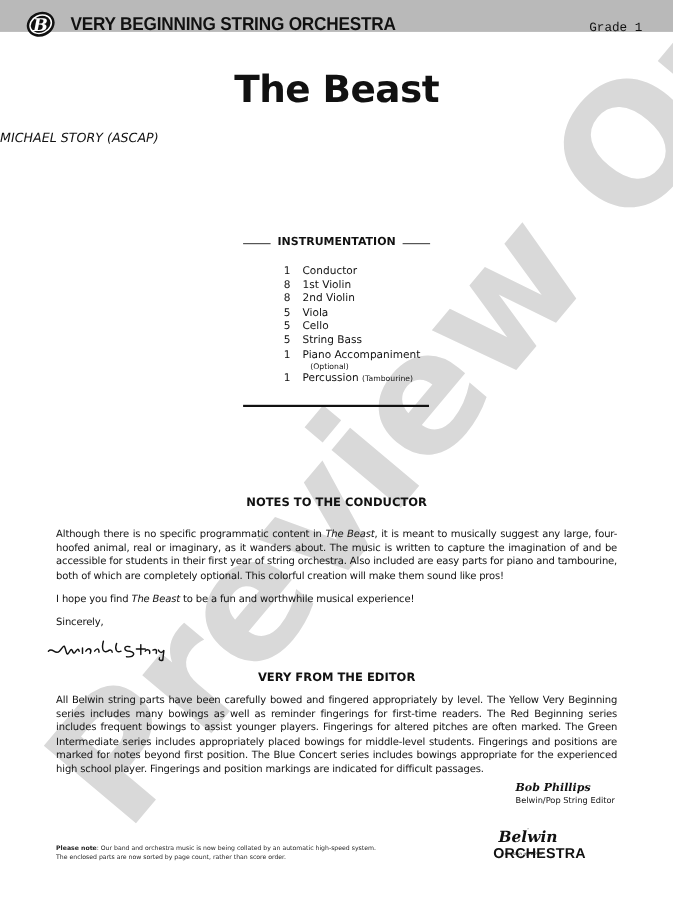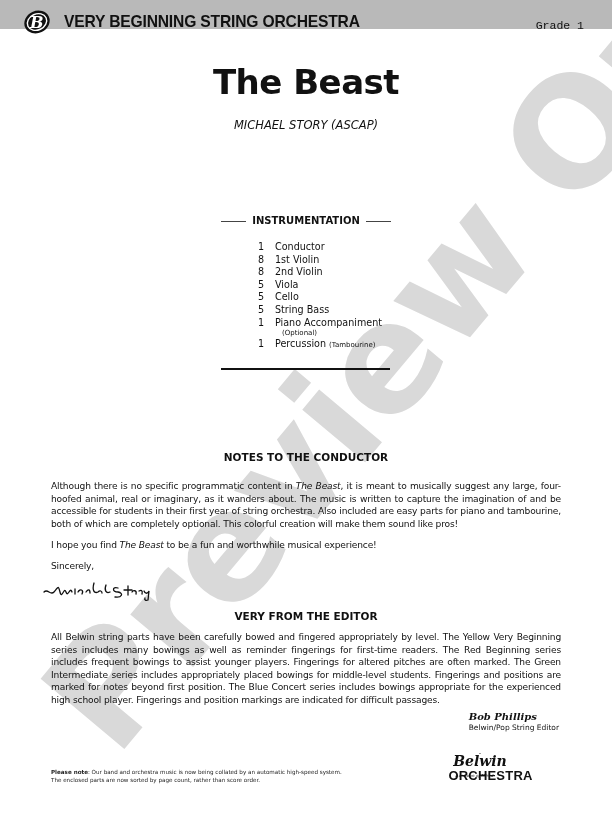--- a/index.html
+++ b/index.html
@@ -36,21 +36,21 @@
     white-space: nowrap; letter-spacing: -2px; z-index: 0;
     pointer-events: none;
   }
   .content { position: absolute; inset: 0; z-index: 1; }
   .title {
     position: absolute; left: 0; width: 612px; top: 62px; text-align: center;
     font-family: "DejaVu Sans", sans-serif; font-weight: bold; font-size: 34px;
     letter-spacing: -0.5px; line-height: 40px; color: #111;
   }
   .composer {
-    position: absolute; left: 0; width: 612px; top: 118px; text-align: center;
+    position: absolute; left: 0; width: 612px; top: 118px; text-align: left;
     font-family: "DejaVu Sans", sans-serif; font-style: italic; font-size: 11.5px;
     line-height: 14px; color: #111;
   }
   .instr-heading {
     position: absolute; left: 221px; width: 170px; top: 215px;
     display: flex; align-items: center; gap: 6px;
   }
   .instr-heading .rule { flex: 1; height: 1px; background: #444; }
   .instr-heading .label {
     font-weight: bold; font-size: 10px; line-height: 12px; white-space: nowrap;

